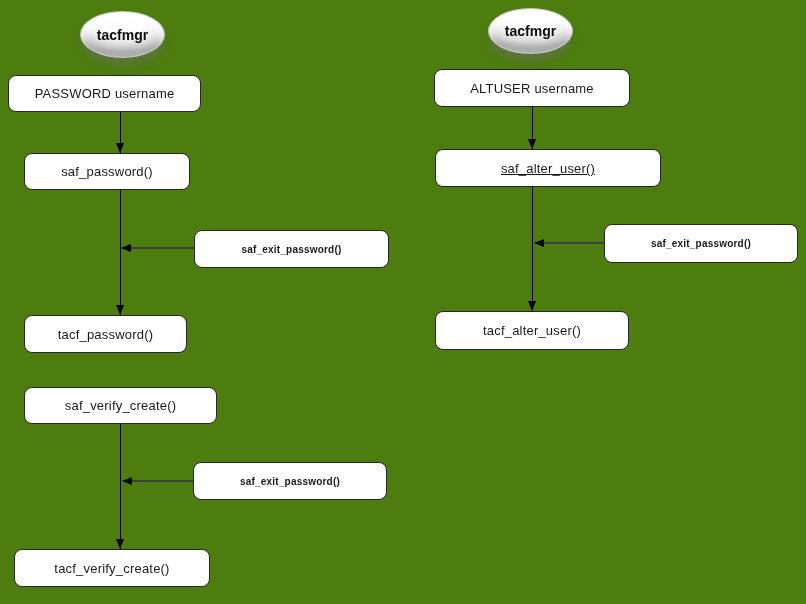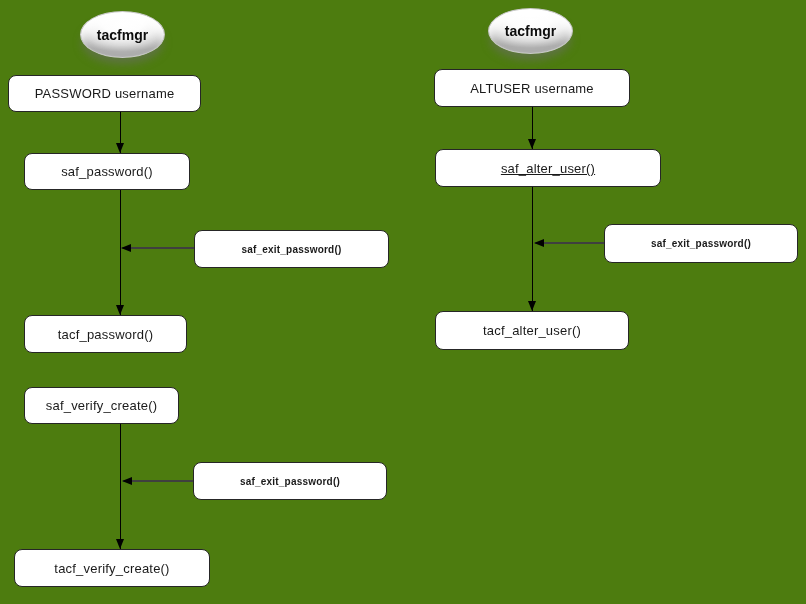--- a/index.html
+++ b/index.html
@@ -108,21 +108,21 @@
   <div class="node bold" style="left:194px; top:230px; width:195px; height:38px;">
     <span>saf_exit_password()</span>
   </div>
 
   <div class="hline arrow-left" style="left:122px; top:247px; width:72px;"></div>
 
   <div class="node" style="left:24px; top:315px; width:163px; height:38px;">
     <span>tacf_password()</span>
   </div>
 
-  <div class="node" style="left:24px; top:387px; width:155px; height:37px;">
+  <div class="node" style="left:24px; top:387px; width:193px; height:37px;">
     <span>saf_verify_create()</span>
   </div>
 
   <div class="vline arrow-down" style="left:120px; top:424px; height:125px;"></div>
 
   <div class="node bold" style="left:193px; top:462px; width:194px; height:38px;">
     <span>saf_exit_password()</span>
   </div>
 
   <div class="hline arrow-left" style="left:123px; top:480px; width:70px;"></div>

